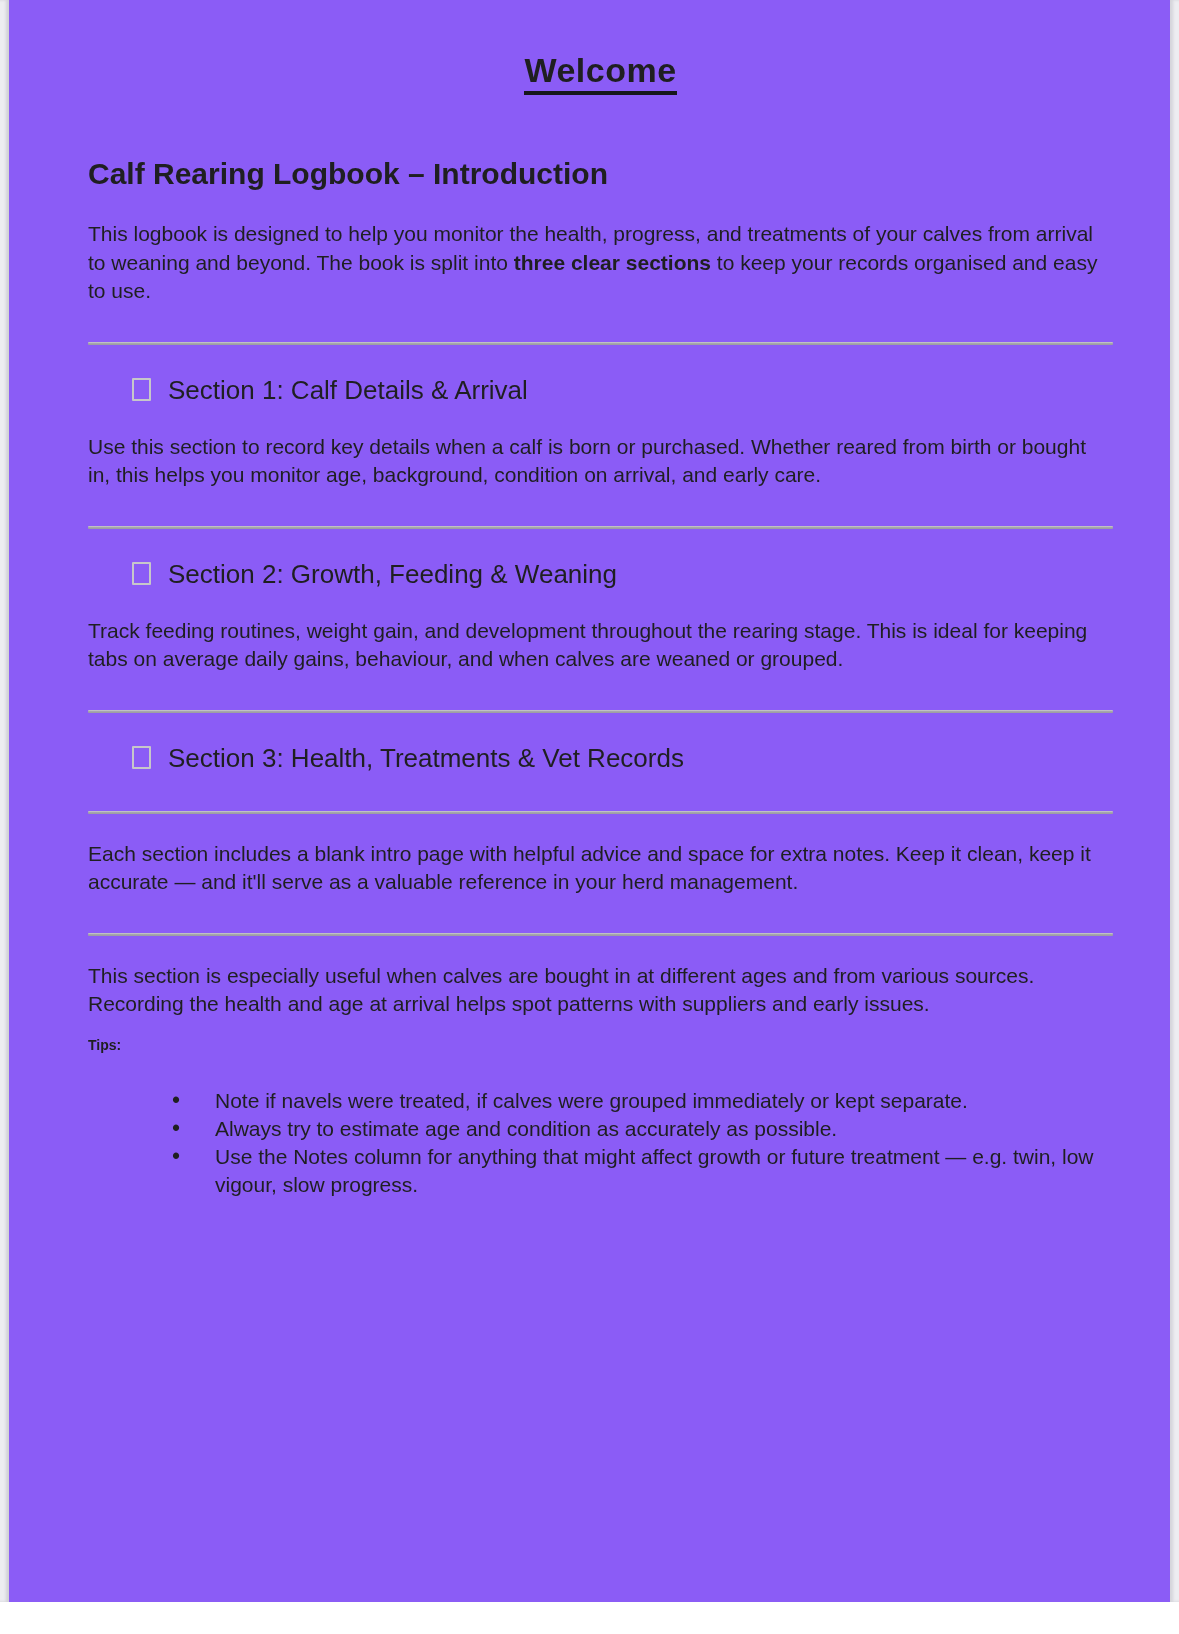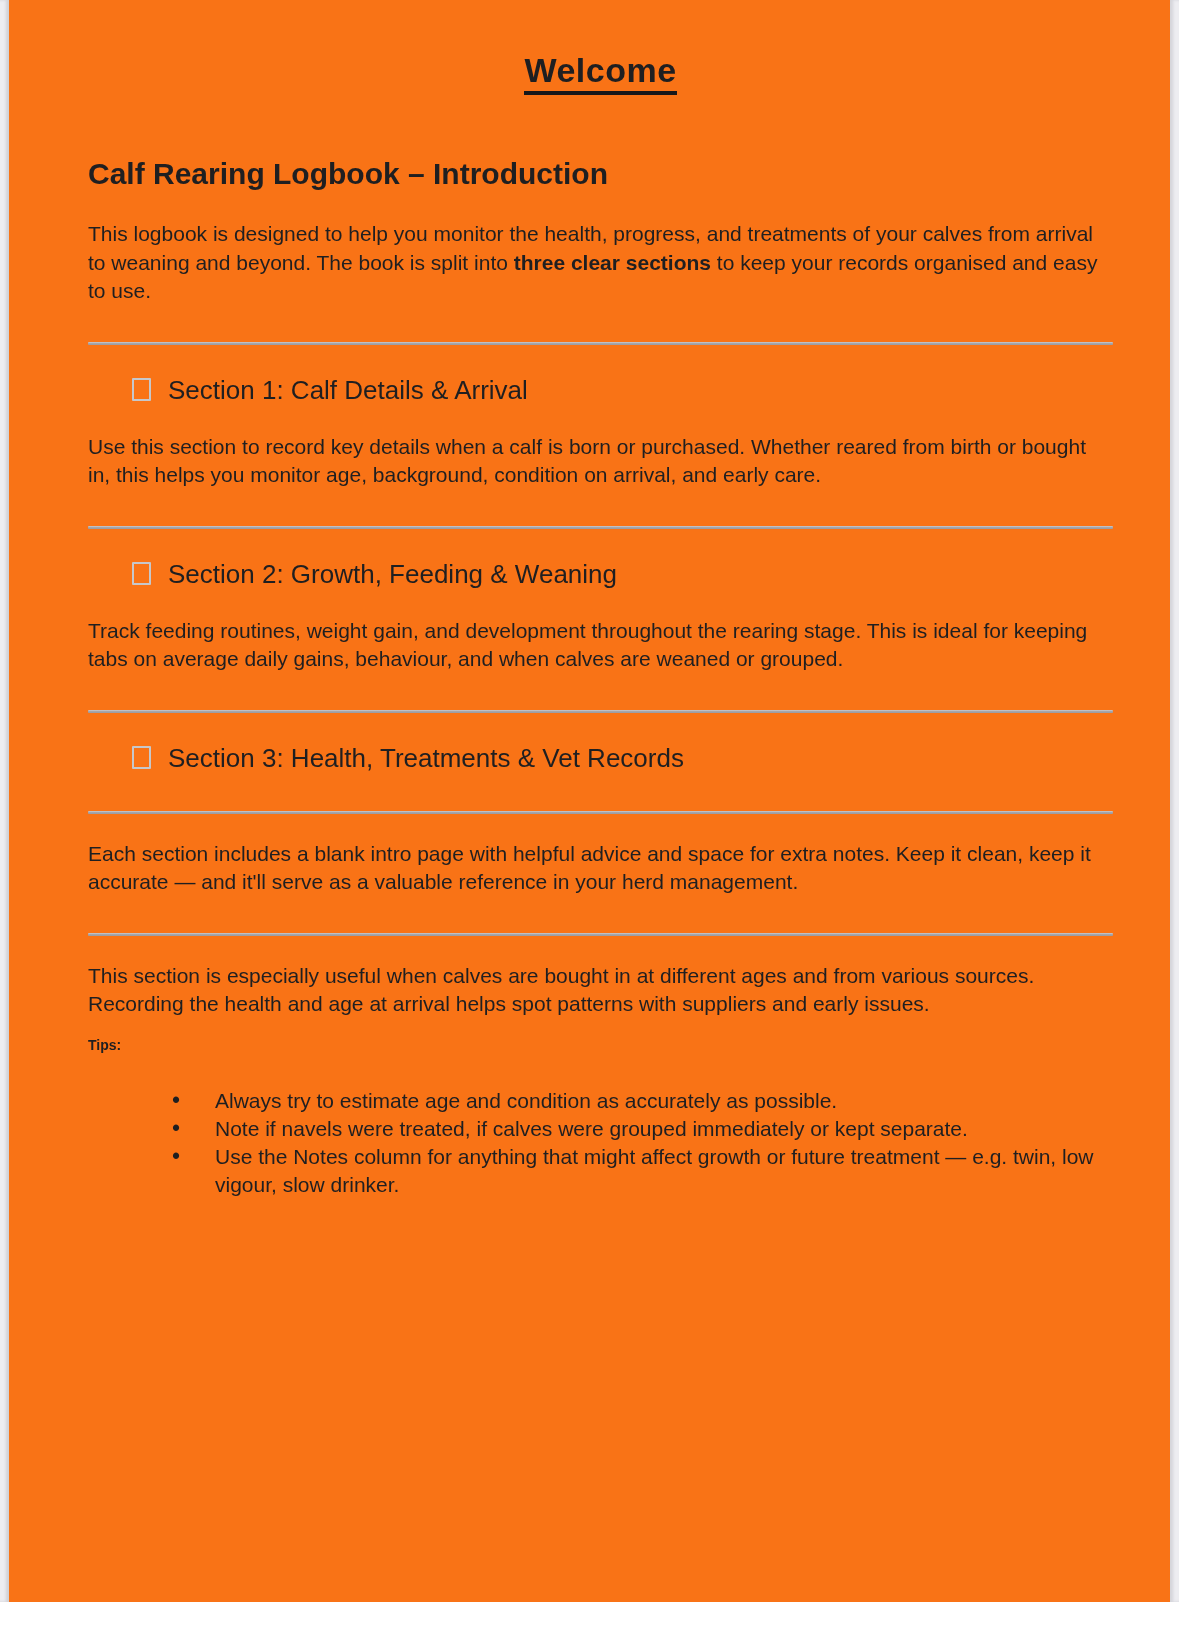--- a/index.html
+++ b/index.html
@@ -26,21 +26,21 @@
   }
   .edge-strip.left  { left: 0;  box-shadow: inset -3px 0 3px rgba(40,40,60,0.14); }
   .edge-strip.right { right: 0; box-shadow: inset 3px 0 3px rgba(40,40,60,0.12); }
 
   .page {
     position: absolute;
     top: 0;
     left: 9px;
     width: 1161px;
     height: 1602px;
-    background: #f97316;
+    background: #8b5cf6;
   }
   .content {
     margin-left: 79px;   
     width: 1025px;
   }
 
   .welcome-wrap {
     text-align: center;
     margin: 0;
     padding-top: 50px;
@@ -186,19 +186,19 @@
     <p class="body-text">Each section includes a blank intro page with helpful advice and space for extra notes. Keep it clean, keep it accurate — and it'll serve as a valuable reference in your herd management.</p>
 
     <div class="rule"></div>
 
 
     <p class="body-text">This section is especially useful when calves are bought in at different ages and from various sources. Recording the health and age at arrival helps spot patterns with suppliers and early issues.</p>
 
     <p class="tips-label">Tips:</p>
 
     <ul class="tips">
+      <li><span>Note if navels were treated, if calves were grouped immediately or kept separate.</span></li>
       <li><span>Always try to estimate age and condition as accurately as possible.</span></li>
-      <li><span>Note if navels were treated, if calves were grouped immediately or kept separate.</span></li>
-      <li><span>Use the Notes column for anything that might affect growth or future treatment — e.g. twin, low vigour, slow drinker.</span></li>
+      <li><span>Use the Notes column for anything that might affect growth or future treatment — e.g. twin, low vigour, slow progress.</span></li>
     </ul>
 
   </div>
 </div>
 
 </body></html>

